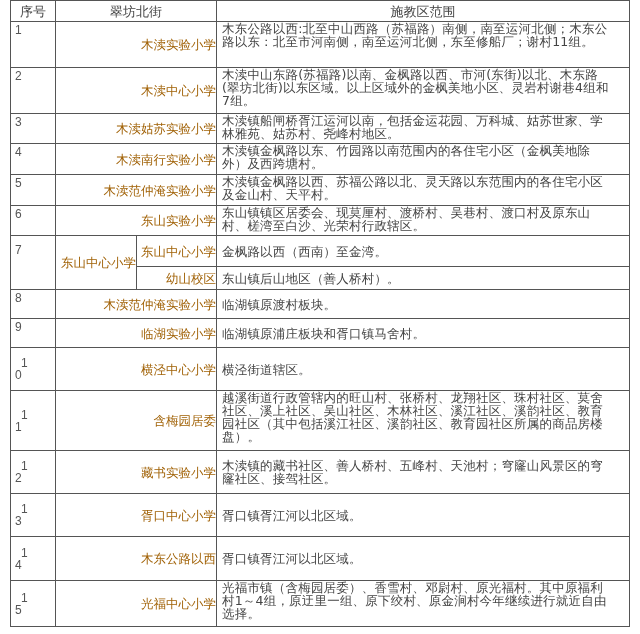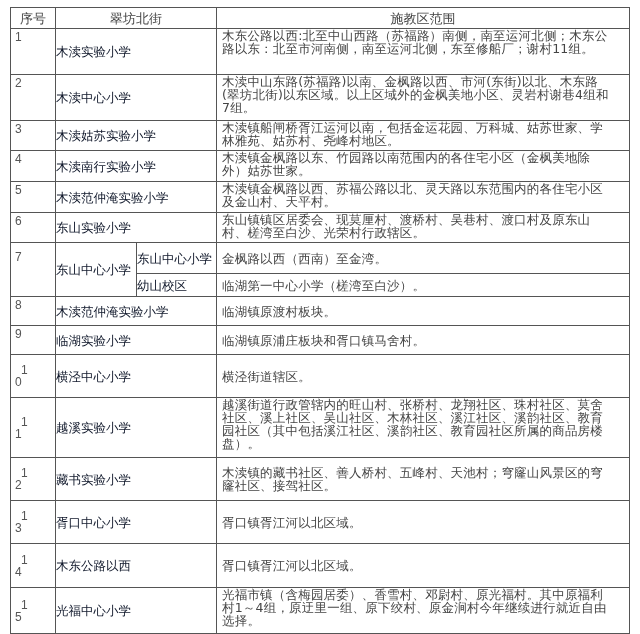--- a/index.html
+++ b/index.html
@@ -1,23 +1,23 @@
 <!DOCTYPE html>
 <html><head>
 <meta charset="utf-8">
 <style>
   html,body{margin:0;padding:0;background:#fff;}
   body{width:640px;height:634px;overflow:hidden;position:relative;font-family:"DejaVu Sans","Liberation Sans",sans-serif;color:#333;}
-  table{position:absolute;left:10px;top:7px;border-collapse:collapse;table-layout:fixed;width:619px;}
+  table{position:absolute;left:10px;top:0;border-collapse:collapse;table-layout:fixed;width:619px;}
   td,th{border:1px solid #555;font-weight:normal;font-size:12.5px;line-height:13px;padding:0;vertical-align:middle;}
   th{height:20px;text-align:center;color:#444;font-size:13px;}
   .idx{text-align:left;vertical-align:top;padding:2px 0 0 4px;font-size:12px;color:#555;font-family:"Liberation Sans",sans-serif;}
   .idx2{text-align:left;vertical-align:middle;padding-left:4px;font-size:12px;color:#555;font-family:"Liberation Sans",sans-serif;line-height:12px;}
   .idx2 .sup{display:block;padding-left:6px;}
-  .name{text-align:left;color:#0f172a;margin-left:37px;}
+  .name{text-align:right;color:#a16207;margin-left:37px;}
   .area{text-align:left;padding:0 16px 0 5px;color:#444;letter-spacing:0.2px;}
   .top{vertical-align:top;}
 </style>
 </head>
 <body>
 
 <table>
   <colgroup>
     <col style="width:45px">
     <col style="width:81px">
@@ -42,62 +42,62 @@
     <td class="area top">木渎中山东路(苏福路)以南、金枫路以西、市河(东街)以北、木东路(翠坊北街)以东区域。以上区域外的金枫美地小区、灵岩村谢巷4组和7组。</td>
   </tr>
   <tr style="height:30px">
     <td class="idx">3</td>
     <td colspan="2" class="name">木渎姑苏实验小学</td>
     <td class="area top">木渎镇船闸桥胥江运河以南，包括金运花园、万科城、姑苏世家、学林雅苑、姑苏村、尧峰村地区。</td>
   </tr>
   <tr style="height:31px">
     <td class="idx">4</td>
     <td colspan="2" class="name">木渎南行实验小学</td>
-    <td class="area top">木渎镇金枫路以东、竹园路以南范围内的各住宅小区（金枫美地除外）姑苏世家。</td>
+    <td class="area top">木渎镇金枫路以东、竹园路以南范围内的各住宅小区（金枫美地除外）及西跨塘村。</td>
   </tr>
   <tr style="height:31px">
     <td class="idx">5</td>
     <td colspan="2" class="name">木渎范仲淹实验小学</td>
     <td class="area top">木渎镇金枫路以西、苏福公路以北、灵天路以东范围内的各住宅小区及金山村、天平村。</td>
   </tr>
   <tr style="height:30px">
     <td class="idx">6</td>
     <td colspan="2" class="name">东山实验小学</td>
     <td class="area top">东山镇镇区居委会、现莫厘村、渡桥村、吴巷村、渡口村及原东山村、槎湾至白沙、光荣村行政辖区。</td>
   </tr>
 
   <tr style="height:31px">
     <td rowspan="2" class="idx" style="padding-top:8px">7</td>
     <td rowspan="2" class="name">东山中心小学</td>
     <td class="name">东山中心小学</td>
     <td class="area">金枫路以西（西南）至金湾。</td>
   </tr>
   <tr style="height:23px">
     <td class="name">幼山校区</td>
-    <td class="area">临湖第一中心小学（槎湾至白沙）。</td>
+    <td class="area">东山镇后山地区（善人桥村）。</td>
   </tr>
 
   <tr style="height:29px">
     <td class="idx">8</td>
     <td colspan="2" class="name">木渎范仲淹实验小学</td>
     <td class="area">临湖镇原渡村板块。</td>
   </tr>
   <tr style="height:29px">
     <td class="idx">9</td>
     <td colspan="2" class="name">临湖实验小学</td>
     <td class="area">临湖镇原浦庄板块和胥口镇马舍村。</td>
   </tr>
   <tr style="height:43px">
     <td class="idx2"><span class="sup">1</span><span>0</span></td>
     <td colspan="2" class="name">横泾中心小学</td>
     <td class="area">横泾街道辖区。</td>
   </tr>
   <tr style="height:60px">
     <td class="idx2"><span class="sup">1</span><span>1</span></td>
-    <td colspan="2" class="name">越溪实验小学</td>
+    <td colspan="2" class="name">含梅园居委</td>
     <td class="area top">越溪街道行政管辖内的旺山村、张桥村、龙翔社区、珠村社区、莫舍社区、溪上社区、吴山社区、木林社区、溪江社区、溪韵社区、教育园社区（其中包括溪江社区、溪韵社区、教育园社区所属的商品房楼盘）。</td>
   </tr>
   <tr style="height:43px">
     <td class="idx2"><span class="sup">1</span><span>2</span></td>
     <td colspan="2" class="name">藏书实验小学</td>
     <td class="area">木渎镇的藏书社区、善人桥村、五峰村、天池村；穹窿山风景区的穹窿社区、接驾社区。</td>
   </tr>
   <tr style="height:43px">
     <td class="idx2"><span class="sup">1</span><span>3</span></td>
     <td colspan="2" class="name">胥口中心小学</td>

